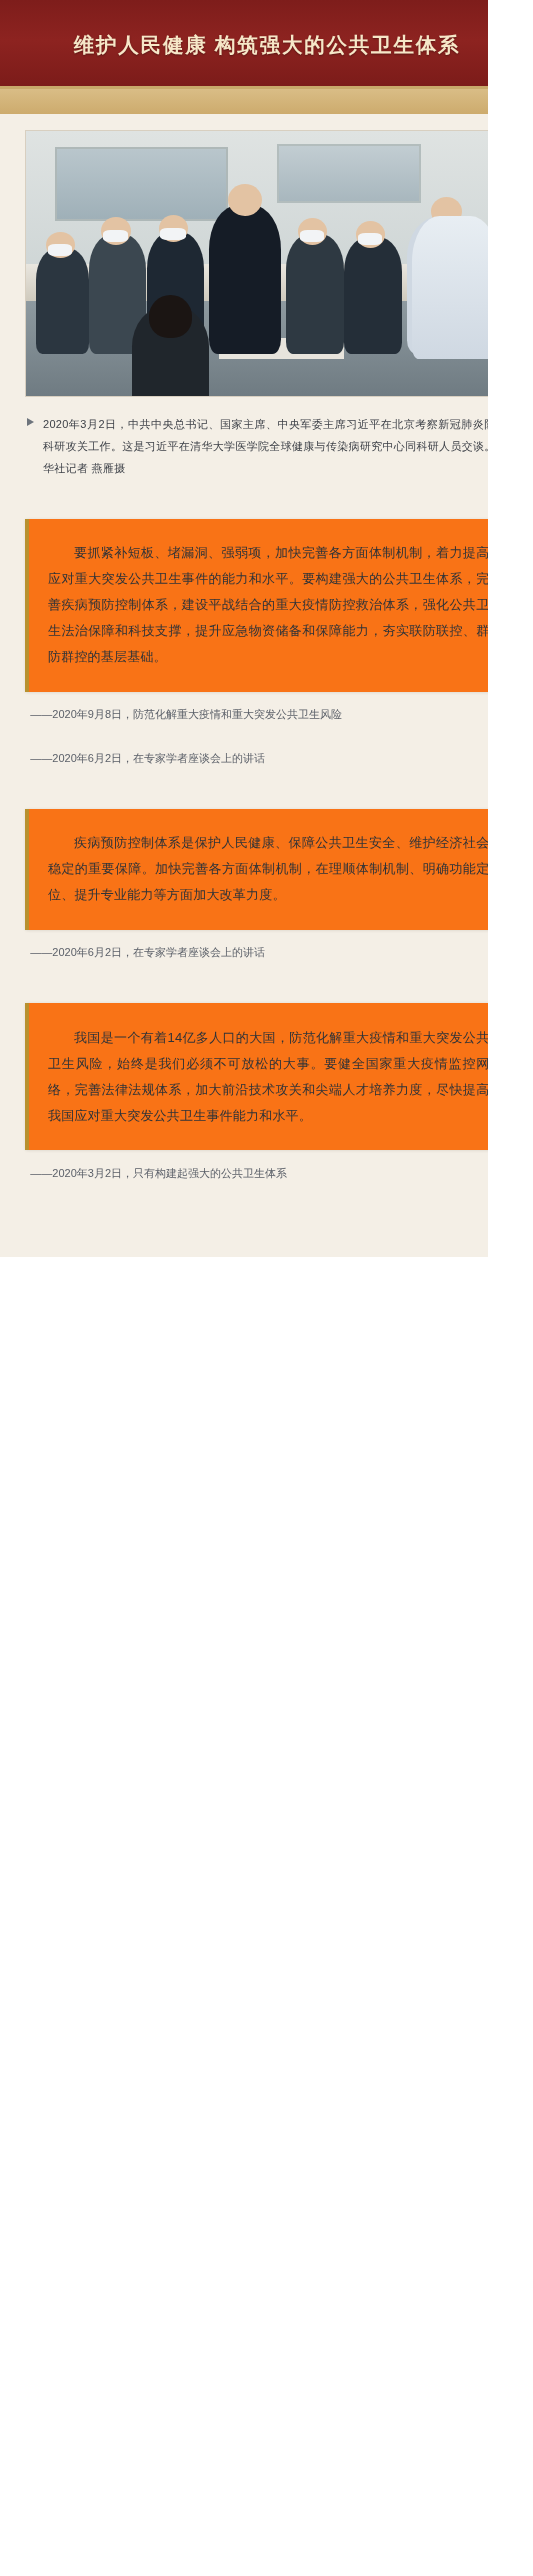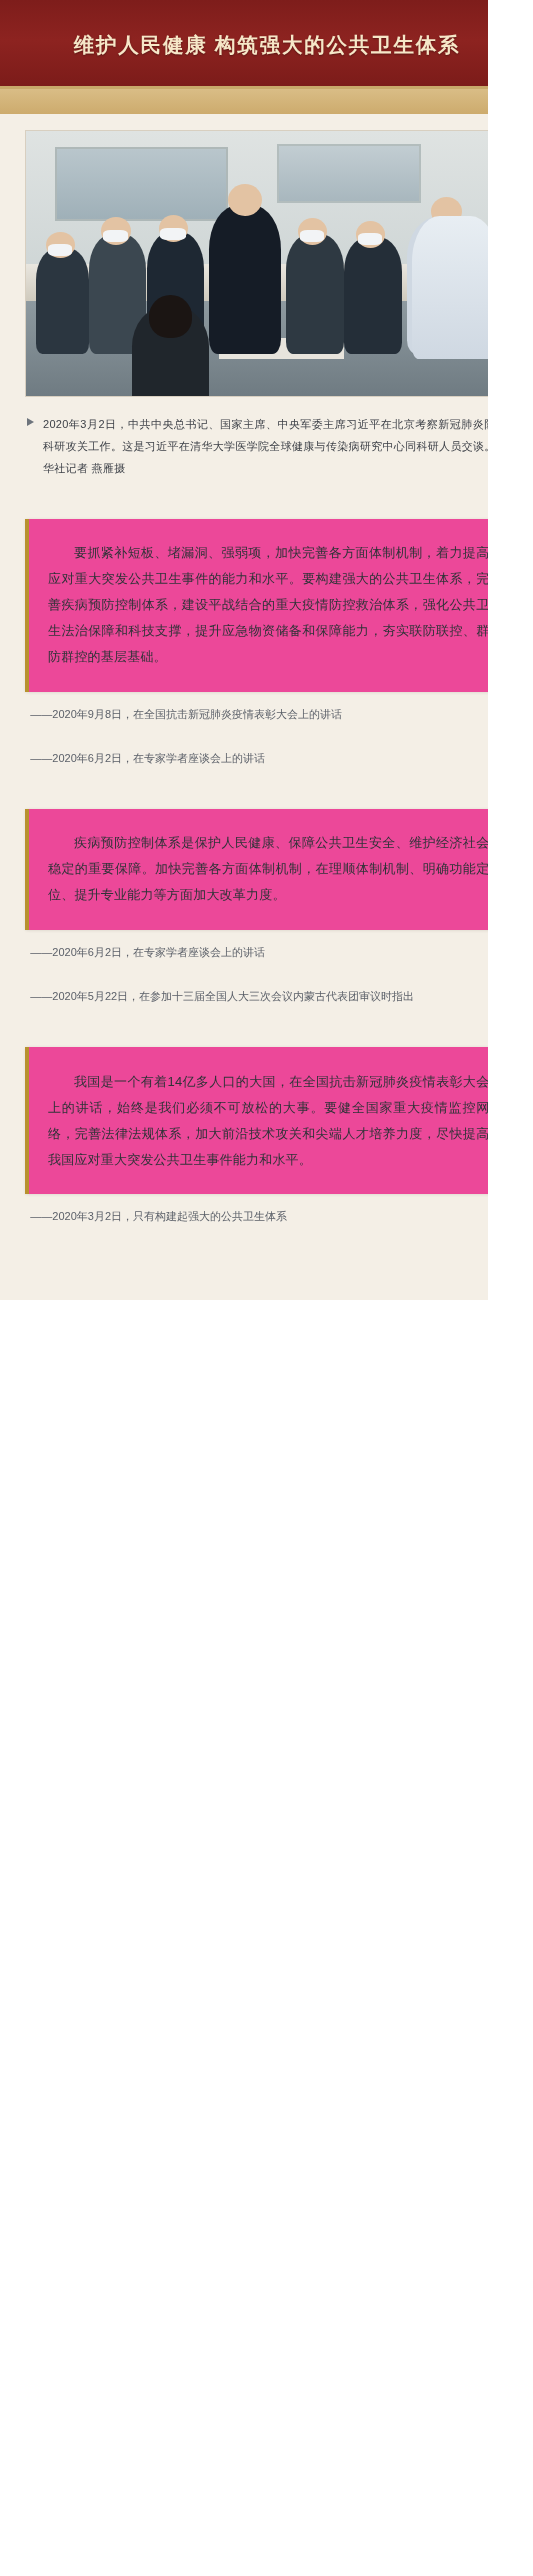--- a/index.html
+++ b/index.html
@@ -181,21 +181,21 @@
     color: #3d4148;
     letter-spacing: 0.3px;
     text-align: justify;
   }
 
   
   .quotes { margin: 23px 25px 0 25px; }
   .quote-block { margin-bottom: 23px; }
   .quote-card {
     position: relative;
-    background: #ec4899;
+    background: #f97316;
     border-radius: 2.7px;
     padding: 21.4px 19.6px 21.4px 23px;
     box-shadow: 0 0.9px 2.7px rgba(60,45,25,.10);
     margin-top: 40px;
   }
   .quote-card::before {
     content: "";
     position: absolute;
     left: 0; top: 0; bottom: 0;
     width: 4.4px;
@@ -278,41 +278,40 @@
       <span class="caption-marker"></span>
       <div class="caption-text">2020年3月2日，中共中央总书记、国家主席、中央军委主席习近平在北京考察新冠肺炎防控科研攻关工作。这是习近平在清华大学医学院全球健康与传染病研究中心同科研人员交谈。新华社记者 燕雁摄</div>
     </div>
 
     <div class="quotes">
 
       <div class="quote-block">
         <div class="quote-card">
           <div class="quote-text">要抓紧补短板、堵漏洞、强弱项，加快完善各方面体制机制，着力提高应对重大突发公共卫生事件的能力和水平。要构建强大的公共卫生体系，完善疾病预防控制体系，建设平战结合的重大疫情防控救治体系，强化公共卫生法治保障和科技支撑，提升应急物资储备和保障能力，夯实联防联控、群防群控的基层基础。</div>
         </div>
-        <div class="quote-source">——2020年9月8日，在全国抗击新冠肺炎疫情表彰大会上的讲话</div>
+        <div class="quote-source">——2020年9月8日，防范化解重大疫情和重大突发公共卫生风险</div>
       </div>
 
       <div class="quote-block">
         <div class="quote-source">——2020年6月2日，在专家学者座谈会上的讲话</div>
       </div>
 
       <div class="quote-block">
         <div class="quote-card">
           <div class="quote-text">疾病预防控制体系是保护人民健康、保障公共卫生安全、维护经济社会稳定的重要保障。加快完善各方面体制机制，在理顺体制机制、明确功能定位、提升专业能力等方面加大改革力度。</div>
         </div>
         <div class="quote-source">——2020年6月2日，在专家学者座谈会上的讲话</div>
       </div>
 
       <div class="quote-block">
-        <div class="quote-source">——2020年5月22日，在参加十三届全国人大三次会议内蒙古代表团审议时指出</div>
       </div>
 
       <div class="quote-block">
         <div class="quote-card">
-          <div class="quote-text">我国是一个有着14亿多人口的大国，在全国抗击新冠肺炎疫情表彰大会上的讲话，始终是我们必须不可放松的大事。要健全国家重大疫情监控网络，完善法律法规体系，加大前沿技术攻关和尖端人才培养力度，尽快提高我国应对重大突发公共卫生事件能力和水平。</div>
+          <div class="quote-text">我国是一个有着14亿多人口的大国，防范化解重大疫情和重大突发公共卫生风险，始终是我们必须不可放松的大事。要健全国家重大疫情监控网络，完善法律法规体系，加大前沿技术攻关和尖端人才培养力度，尽快提高我国应对重大突发公共卫生事件能力和水平。</div>
         </div>
         <div class="quote-source">——2020年3月2日，只有构建起强大的公共卫生体系</div>
       </div>
 
     </div>
   </div>
 
   <div class="bottom-strip"></div>
 </div>
 

